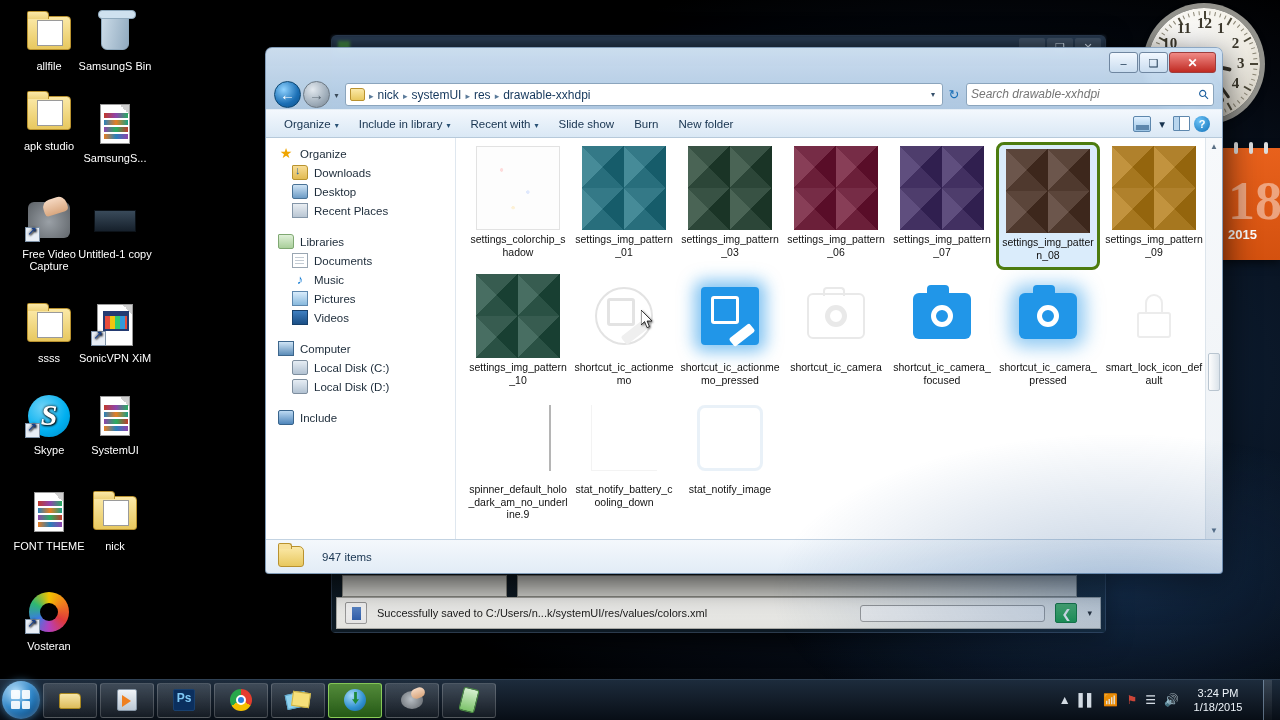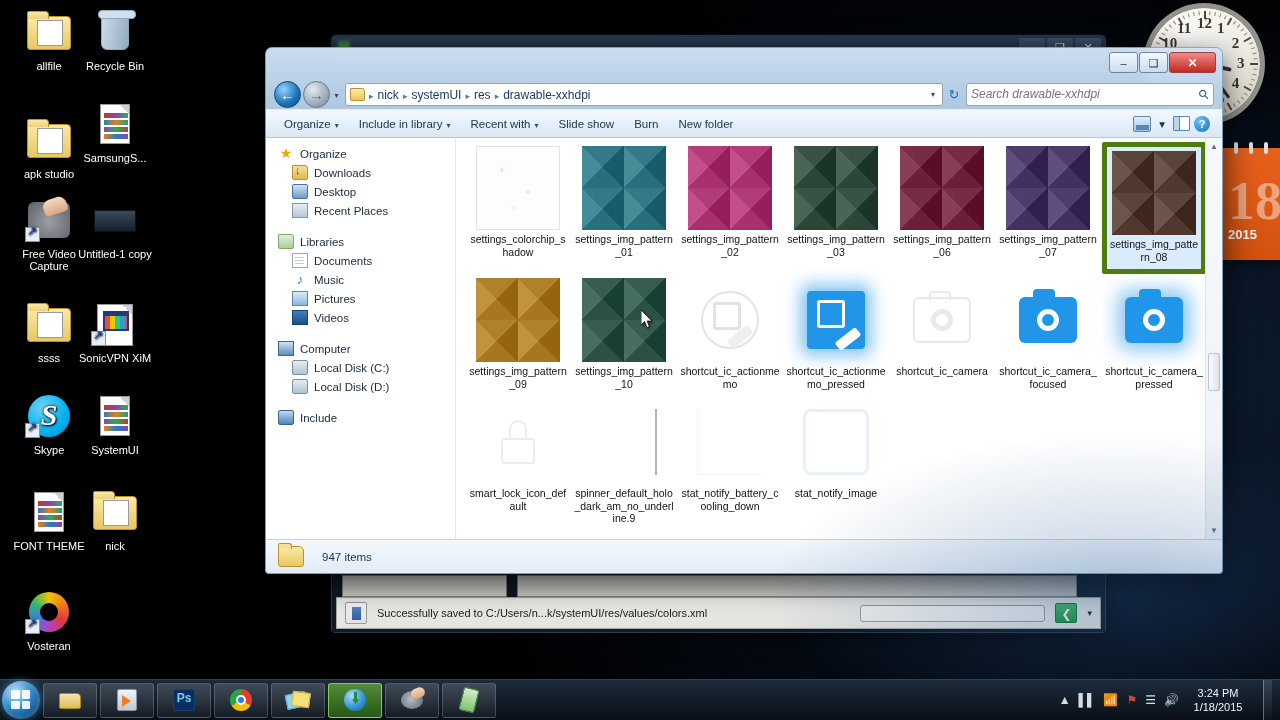--- a/index.html
+++ b/index.html
@@ -263,21 +263,21 @@
   .ic-disk{ background:linear-gradient(#e6edf4,#b2c2d2); border:1px solid #7e8e9e; border-radius:2px;}
   .ic-net{ background:linear-gradient(#bcd9f2,#4f86bb); border:1px solid #38648c; border-radius:2px;}
 
   
   #content{ flex:1; position:relative; background:#fff; overflow:hidden; }
   #grid{
     display:grid; grid-template-columns:repeat(7, 1fr);
     padding:4px 16px 0 10px; gap:0 2px;
   }
   .cell{ padding:4px 2px 6px; text-align:center; cursor:default; }
-  .cell.sel{ background:rgba(205,230,250,.75); border:5px solid #4d7c0f; border-radius:2px;}
+  .cell.sel{ background:rgba(205,230,250,.75); border:3px solid #4d7c0f; border-radius:8px;}
   .thumbwrap{ height:84px; display:flex; align-items:flex-end; justify-content:center; }
   .thumb{ width:84px; height:84px; }
   .thumb.pat{ position:relative; }
   .thumb.pat::before{
     content:""; position:absolute; inset:0;
     background:
       linear-gradient(135deg, rgba(255,255,255,.12) 0 50%, rgba(0,0,0,.10) 50% 100%),
       linear-gradient(45deg, rgba(255,255,255,.08) 0 50%, rgba(0,0,0,.08) 50% 100%);
     background-size:42px 42px, 42px 42px;
   }
@@ -399,23 +399,23 @@
           <span class="folder folder-open">
             <span class="sheet"></span>
           </span>
         </span>
         <span class="cap">allfile</span>
       </div>
       <div class="dicon" style="left: 74px; top: 8px;">
         <span class="glyph">
           <span class="trash"></span>
         </span>
-        <span class="cap">Recycle Bin</span>
-      </div>
-      <div class="dicon" style="left: 8px; top: 116px;">
+        <span class="cap">SamsungS Bin</span>
+      </div>
+      <div class="dicon" style="left: 8px; top: 88px;">
         <span class="glyph">
           <span class="folder folder-open">
             <span class="sheet"></span>
           </span>
         </span>
         <span class="cap">apk studio</span>
       </div>
       <div class="dicon" style="left: 74px; top: 100px;">
         <span class="glyph">
           <span class="rar">
@@ -748,26 +748,20 @@
               <div class="lbl">settings_colorchip_shadow</div>
             </div>
             <div class="cell">
               <div class="thumbwrap">
                 <div class="thumb pat" style="background:#1a7080"></div>
               </div>
               <div class="lbl">settings_img_pattern_01</div>
             </div>
             <div class="cell">
               <div class="thumbwrap">
-                <div class="thumb pat" style="background:#b5246f"></div>
-              </div>
-              <div class="lbl">settings_img_pattern_02</div>
-            </div>
-            <div class="cell">
-              <div class="thumbwrap">
                 <div class="thumb pat" style="background:#1f3f2e"></div>
               </div>
               <div class="lbl">settings_img_pattern_03</div>
             </div>
             <div class="cell">
               <div class="thumbwrap">
                 <div class="thumb pat" style="background:#6b1030"></div>
               </div>
               <div class="lbl">settings_img_pattern_06</div>
             </div>

